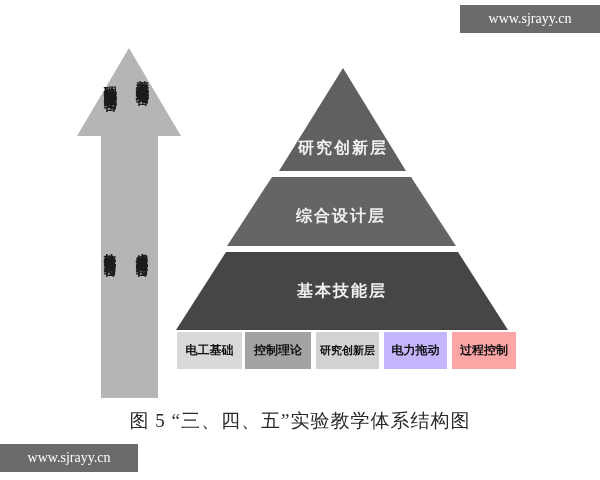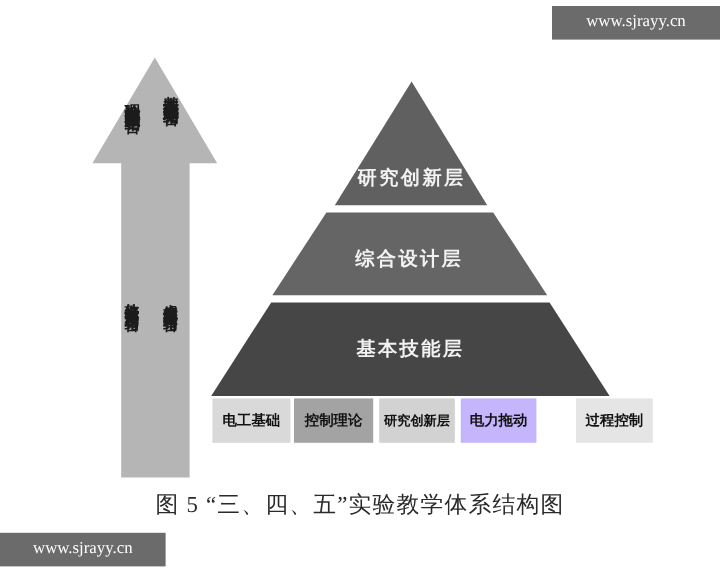--- a/index.html
+++ b/index.html
@@ -59,20 +59,20 @@
 
   <div class="v-text top vt-tr">基本训练与能力培养相结合</div>
   <div class="v-text top vt-tl">理论教学与实验教学相结合</div>
   <div class="v-text bottom vt-br">虚拟仿真与实际项目相结合</div>
   <div class="v-text bottom vt-bl">软件设计与硬件开发相结合</div>
 
   <div class="fbox fbox1" style="background-color: rgb(217, 217, 217);">电工基础</div>
   <div class="fbox fbox2" style="background-color: #a3a3a3;">控制理论</div>
   <div class="fbox fbox3" style="background-color: rgb(210, 210, 210);">研究创新层</div>
   <div class="fbox fbox4" style="background-color: #c4b5fd;">电力拖动</div>
-  <div class="fbox fbox5" style="background-color: #e5e5e5; margin-left: 28px;">过程控制</div>
+  <div class="fbox fbox5" style="background-color: #fca5a5;">过程控制</div>
 
   <div class="caption">图 5 “三、四、五”实验教学体系结构图</div>
 
   <div class="watermark tr" style="background-color: rgb(107, 107, 107);">www.sjrayy.cn</div>
   <div class="watermark bl" style="background-color: rgb(107, 107, 107);">www.sjrayy.cn</div>
 
 </div>
 
 </body></html>

